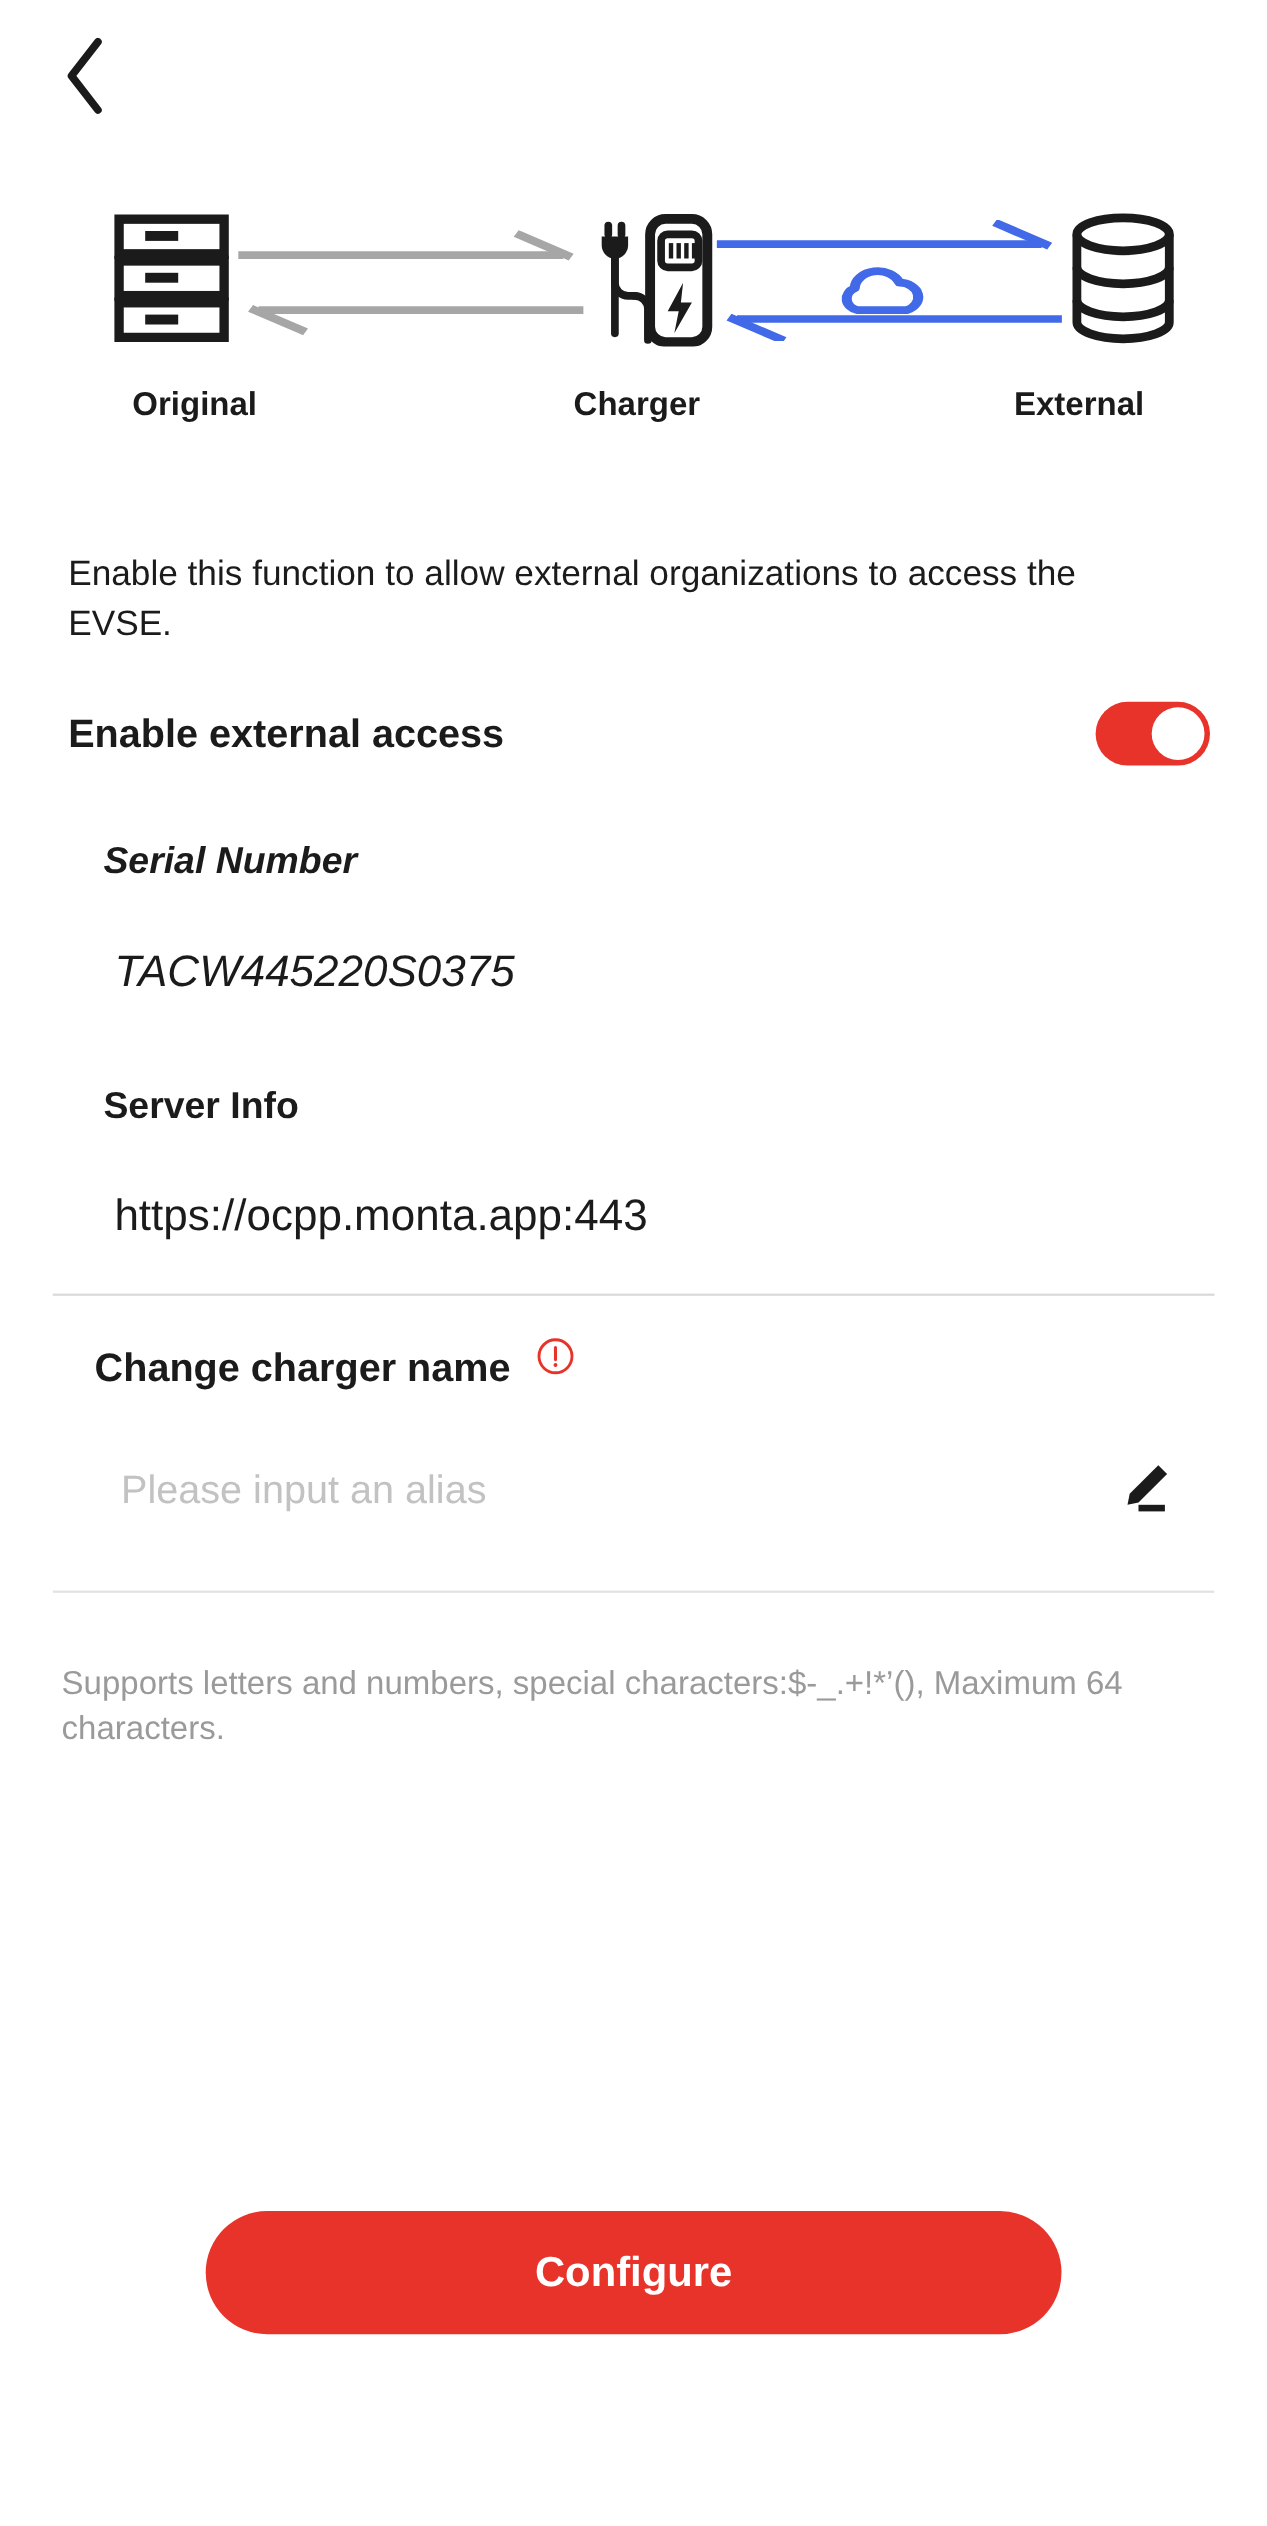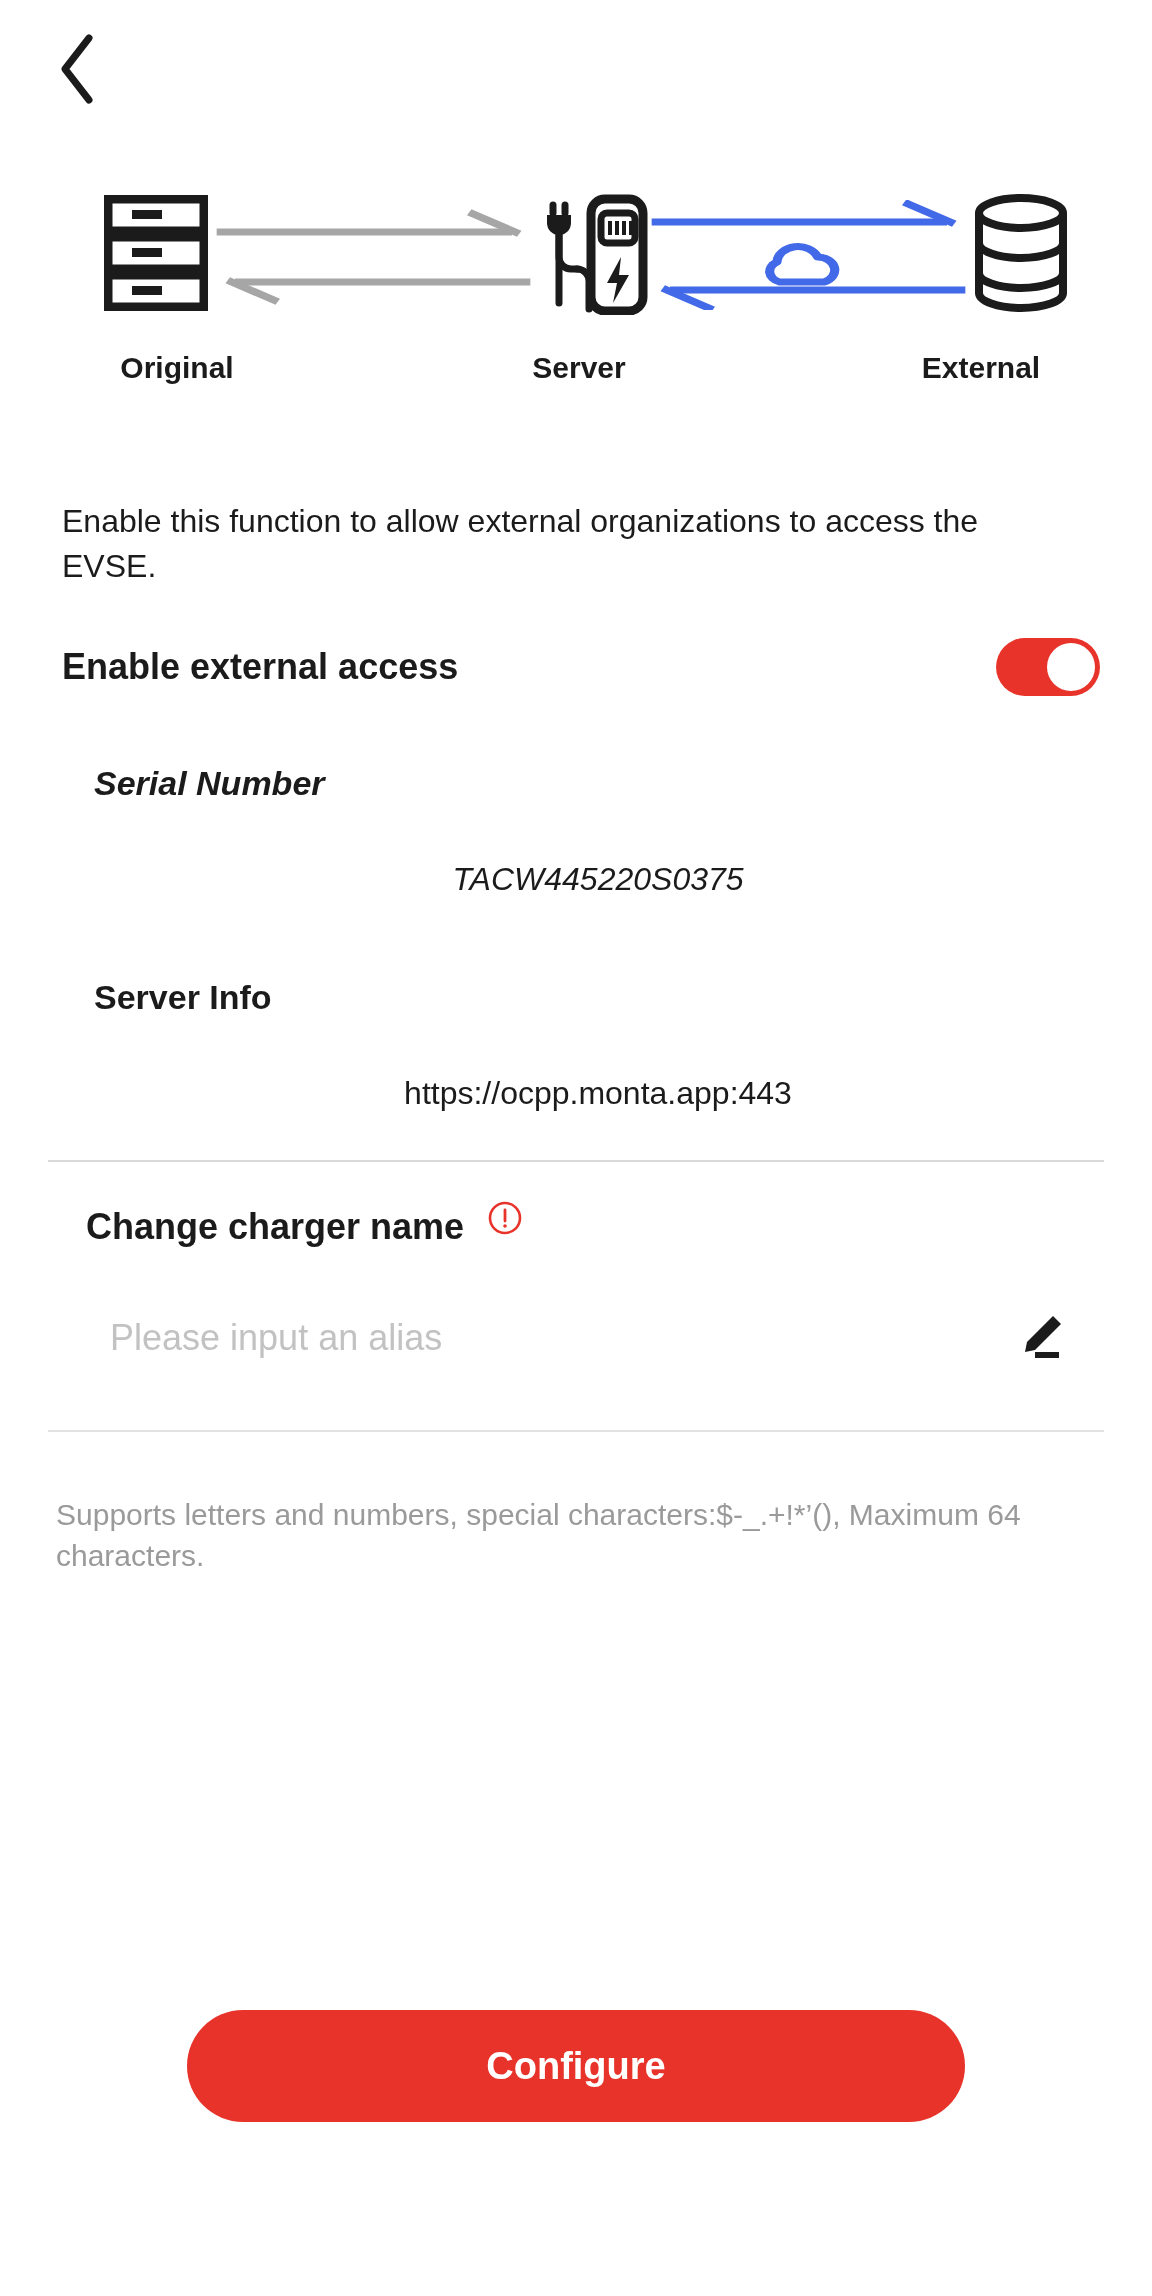--- a/index.html
+++ b/index.html
@@ -133,24 +133,23 @@
 
   
   .info-block { margin: 0 60px 0 62px; }
   .info-title {
     font-size: 34px;
     font-weight: 700;
     color: #1b1b1b;
     margin-left: 32px;
   }
   .info-value {
-    font-size: 32px;
+    font-size: 40px;
     color: #1b1b1b;
     margin-left: 42px;
-    text-align: center;
   }
   .sn-block { margin-top: 68px; font-style: italic; }
   .sn-block .info-value { margin-top: 58px; }
   .si-block { margin-top: 80px; }
   .si-block .info-value { margin-top: 58px; }
 
   
   .divider {
     height: 2px;
     background: #d9d9d9;
@@ -337,21 +336,21 @@
           <path d="M8 50 v30 a42 15 0 0 0 84 0 v-30" stroke="#1b1b1b" stroke-width="8" fill="none"></path>
           <path d="M8 80 v20 a42 15 0 0 0 84 0 v-20" stroke="#1b1b1b" stroke-width="8" fill="none"></path>
         </svg>
       </span>
     </div>
 
   </div>
 
   <div class="diagram-labels">
     <span class="lbl-original">Original</span>
-    <span class="lbl-charger">Server</span>
+    <span class="lbl-charger">Charger</span>
     <span class="lbl-external">External</span>
   </div>
 
   <div class="desc">Enable this function to allow external organizations to access the EVSE.</div>
 
   <div class="toggle-row">
     <div class="toggle-label">Enable external access</div>
     <div class="switch" role="switch" aria-checked="true">
       <div class="knob"></div>
     </div>

